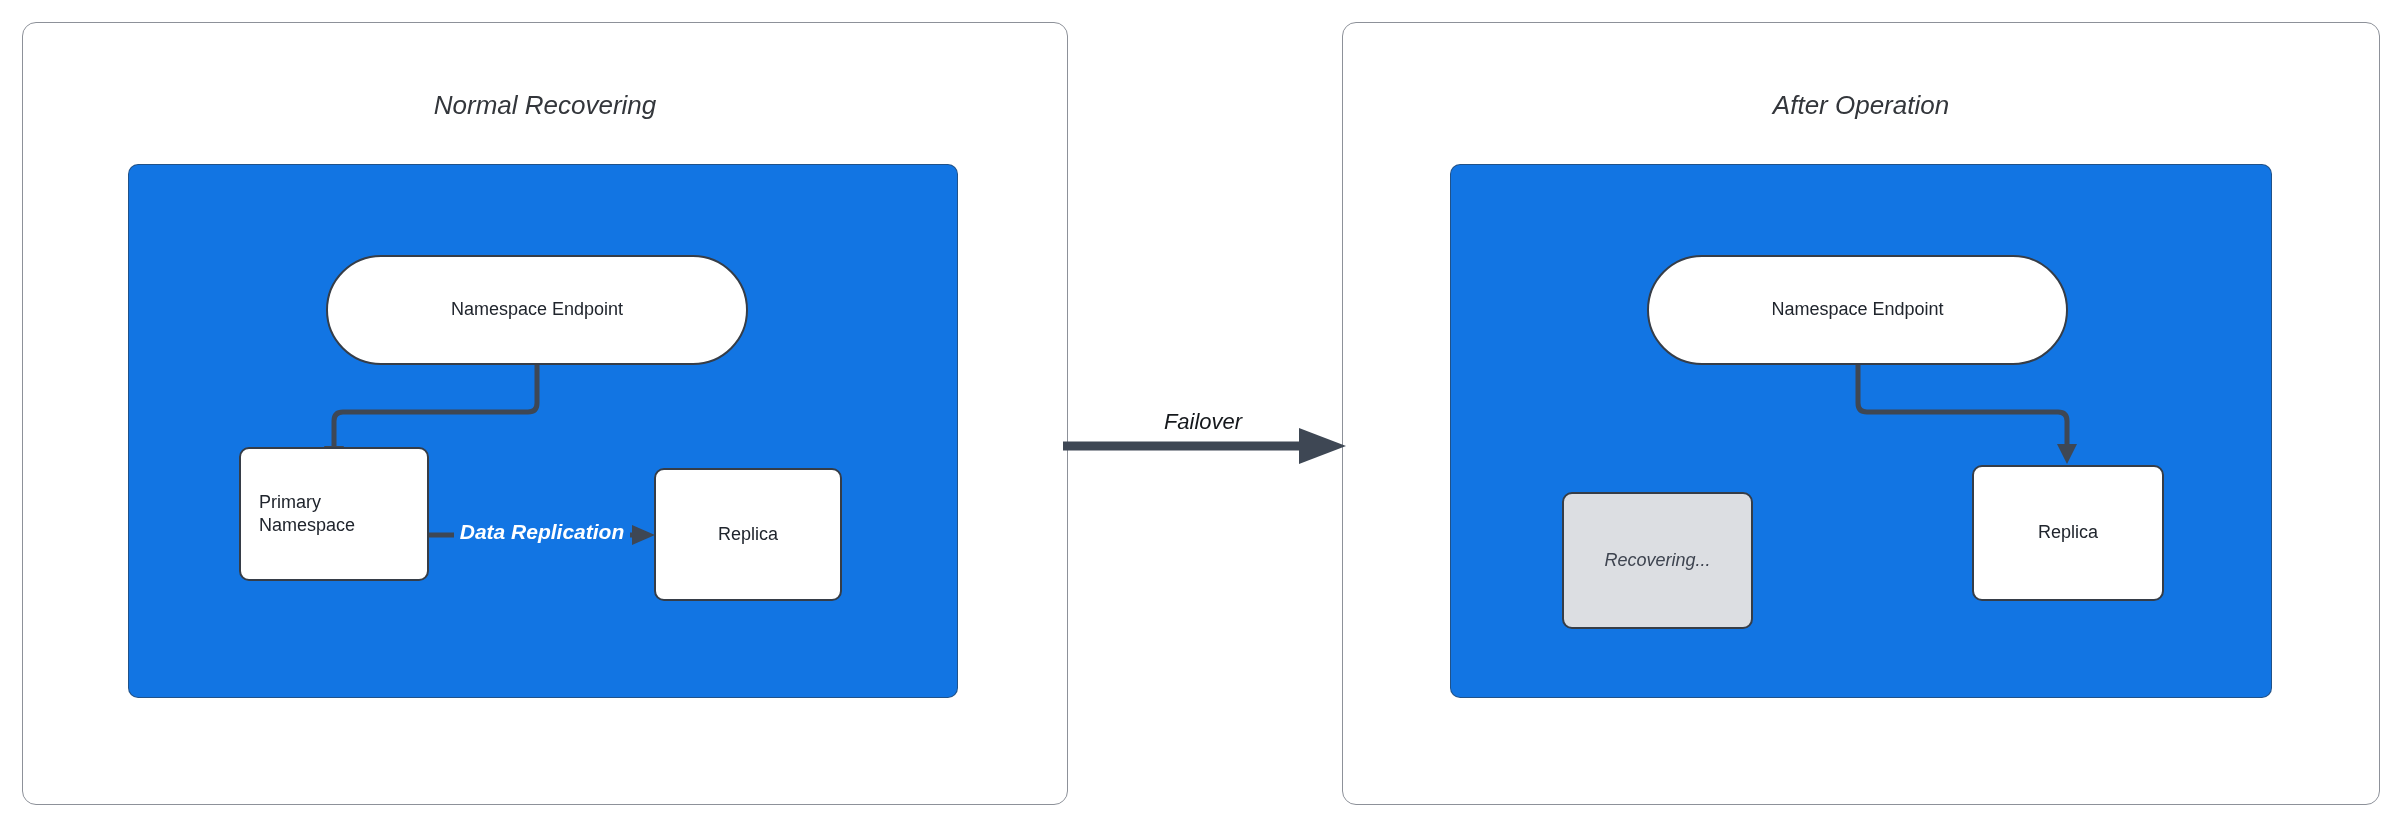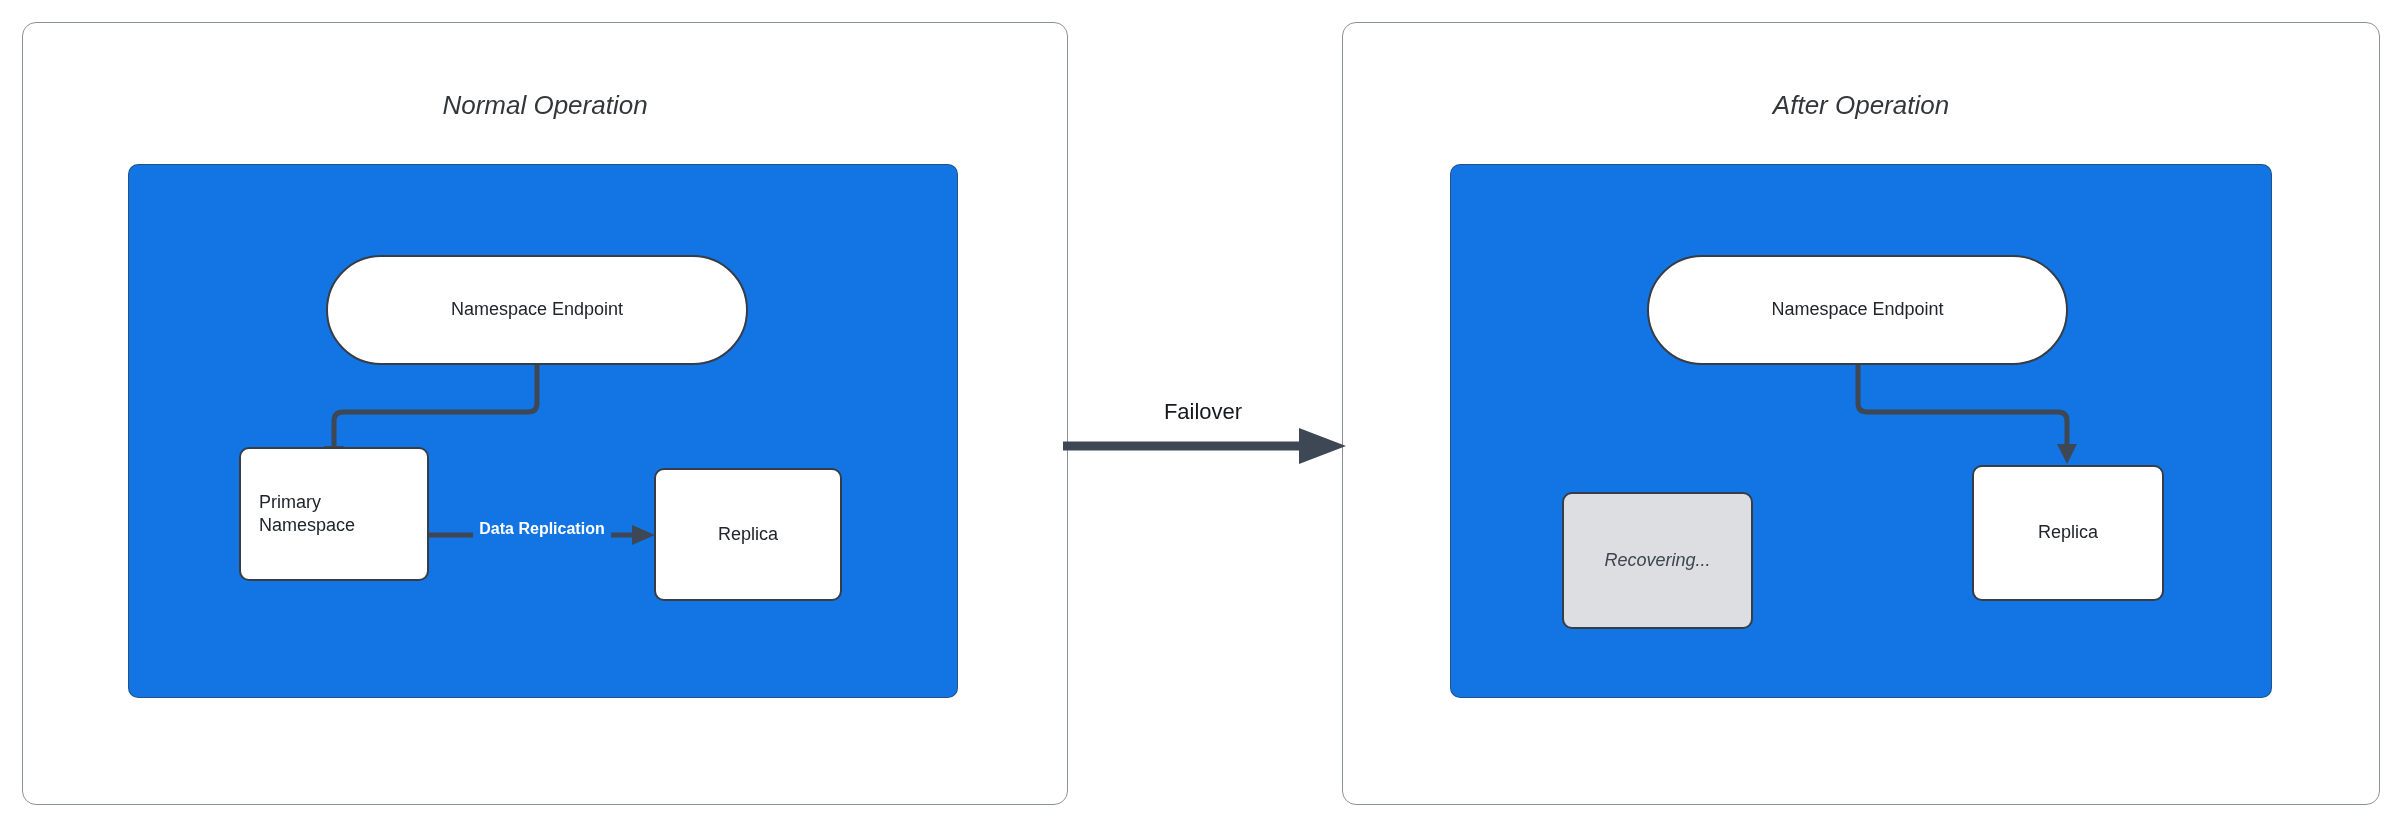--- a/index.html
+++ b/index.html
@@ -45,35 +45,35 @@
   .pill{border-radius:60px;border-width:2.5px;}
   .node.disabled{
     background:var(--disabled-fill);color:var(--disabled-text);font-style:italic;
   }
   svg.edges{position:absolute;left:0;top:0;z-index:2;}
   svg.edges path{stroke:var(--edge-color);fill:none;}
   svg.edges polygon{fill:var(--edge-color);stroke:none;}
   .edge-label{position:absolute;text-align:center;z-index:4;}
   .edge-label span{
     background:var(--container-fill);color:var(--edge-label-text);
-    font-weight:bold;font-size:16px;padding:3px 6px;
+    font-weight:bold;font-size:21px;padding:3px 6px;font-style:italic;
   }
   .flow-label{
     position:absolute;font-size:22px;color:var(--flow-label-text);
     text-align:center;z-index:4;
   }
 </style>
 </head>
 <body>
 
 <div id="stage">
 
   <div class="panel" style="left:22px;top:22px;width:1046px;height:783px;"></div>
 
-  <div class="ptitle" style="left:22px;top:90px;width:1046px;">Normal Operation</div>
+  <div class="ptitle" style="left:22px;top:90px;width:1046px;">Normal Recovering</div>
 
   <div class="container-box" style="left:128px;top:164px;width:830px;height:534px;"></div>
 
   <div class="node pill" style="left:326px;top:255px;width:422px;height:110px;">Namespace Endpoint</div>
 
   <div class="node" style="left:239px;top:447px;width:190px;height:134px;">Primary Namespace</div>
 
   <div class="node" style="left:654px;top:468px;width:188px;height:133px;">Replica</div>
 
   <div class="panel" style="left:1342px;top:22px;width:1038px;height:783px;"></div>
@@ -108,15 +108,15 @@
     <g>
       <path d="M1063,446 L1301,446" stroke-width="9"></path>
       <polygon points="1346,446 1299,428 1299,464"></polygon>
     </g>
   </svg>
 
   <div class="edge-label" style="left:442px;top:520px;width:200px;">
     <span>Data Replication</span>
   </div>
 
-  <div class="flow-label" style="left:1103px;top:399px;width:200px;">Failover</div>
+  <div class="flow-label" style="left:1103px;top:409px;width:200px;font-style:italic;">Failover</div>
 
 </div>
 
 </body></html>

